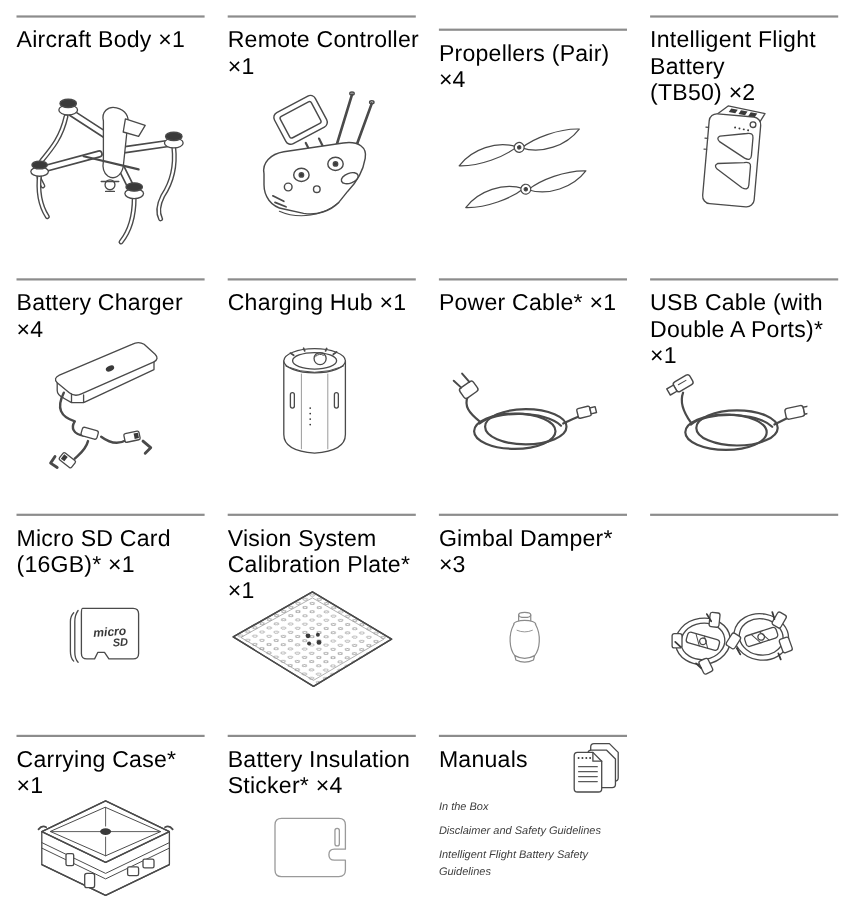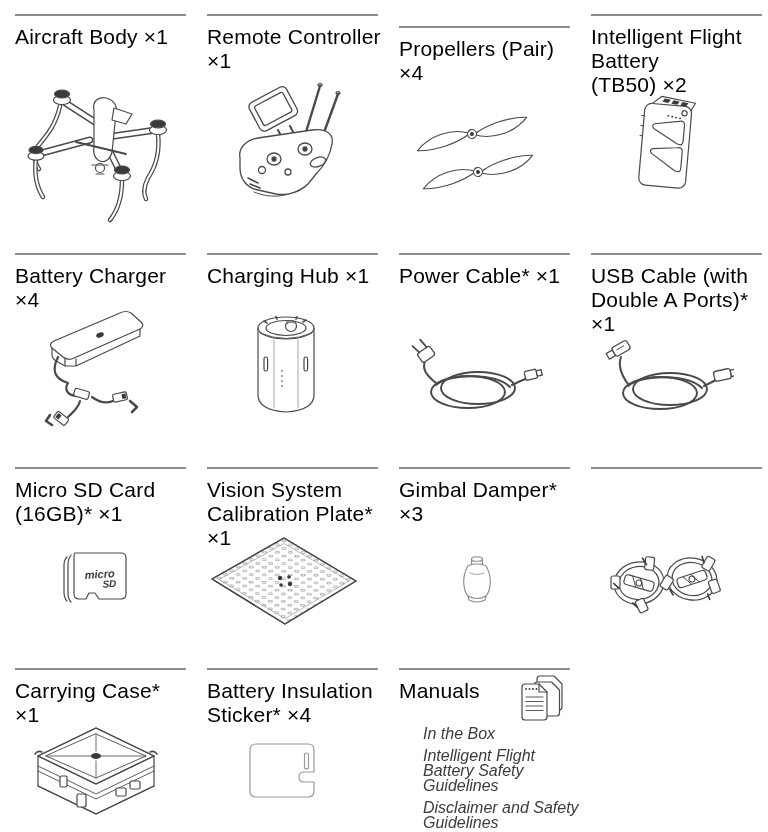--- a/index.html
+++ b/index.html
@@ -5,22 +5,22 @@
   html,body{margin:0;padding:0;background:#ffffff;}
   body{width:768px;height:832px;position:relative;overflow:hidden;
        font-family:"Liberation Sans","DejaVu Sans",sans-serif;color:#2b2b2b;}
   .cell{position:absolute;width:192px;}
   .rule{margin:14px 0 0 15px;width:171px;height:2px;background:#8c8c8c;}
   .label{margin:9px 0 0 15px;width:174px;font-size:21px;line-height:24px;
          letter-spacing:0.2px;color:#000000;white-space:pre-line;}
   .art{position:absolute;}
   .art svg{display:block;width:100%;height:100%;}
   .manuals-list{position:absolute;left:15px;top:72px;width:184px;}
-  .manual-item{font-style:italic;font-size:16px;line-height:15px;color:#3c3c3c;
-               margin-bottom:7px;white-space:pre-line;margin-left:24px;}
+  .manual-item{font-style:italic;font-size:10px;line-height:15px;color:#3c3c3c;
+               margin-bottom:7px;white-space:pre-line;}
 </style>
 </head>
 <body>
 
 <div class="cell" style="left:0;top:0;height:239px">
   <div class="rule"></div>
   <div class="label">Aircraft Body ×1</div>
   <div class="art" style="left:10px;top:70px;width:180px;height:158px">
     <svg viewBox="0 0 180 158" fill="none" stroke="#4a4a4a" stroke-width="1.2" stroke-linecap="round" stroke-linejoin="round">
 
@@ -385,17 +385,17 @@
             <circle cx="9.5" cy="15" r="0.9"></circle>
             <circle cx="13" cy="15" r="0.9"></circle>
             <circle cx="16.5" cy="15" r="0.9"></circle>
         </g>
         <path d="M6,23 L23,23 M6,27.5 L23,27.5 M6,32 L23,32 M6,36.5 L23,36.5" stroke="#5a5a5a" stroke-width="1.1"></path>
       </g>
     </svg>
   </div>
   <div class="manuals-list">
     <div class="manual-item">In the Box</div>
+    <div class="manual-item">Disclaimer and Safety Guidelines</div>
     <div class="manual-item">Intelligent Flight Battery Safety
 Guidelines</div>
-    <div class="manual-item">Disclaimer and Safety Guidelines</div>
   </div>
 </div>
 
 </body></html>

